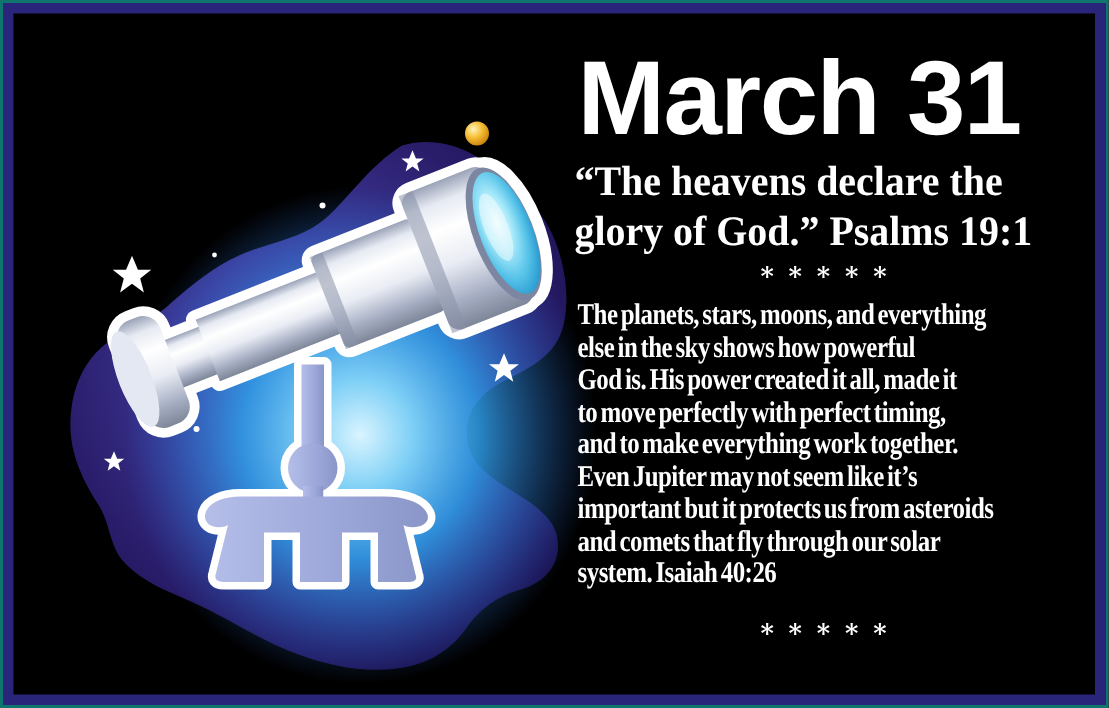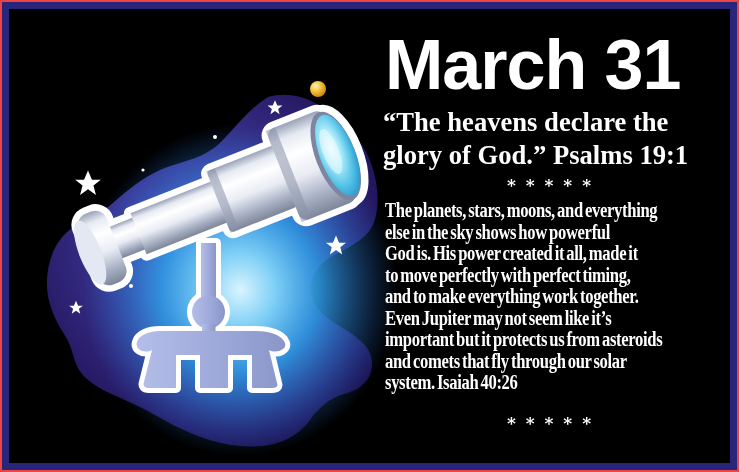--- a/index.html
+++ b/index.html
@@ -1,19 +1,19 @@
 <!DOCTYPE html>
 <html><head>
 <meta charset="utf-8">
 <style>
   html,body { margin:0; padding:0; background:#555; }
   .card {
     position:relative;
     width:739px; height:472px;
-    background:#ef4444;              
+    background:#0f766e;              
     overflow:hidden;
     font-family:"Liberation Serif", serif;
   }
   .frame {
     position:absolute; left:2px; top:2px; right:2px; bottom:2px;
     background:#000;
     border:7px solid #28257a;
     box-sizing:border-box;
   }
   .art {

